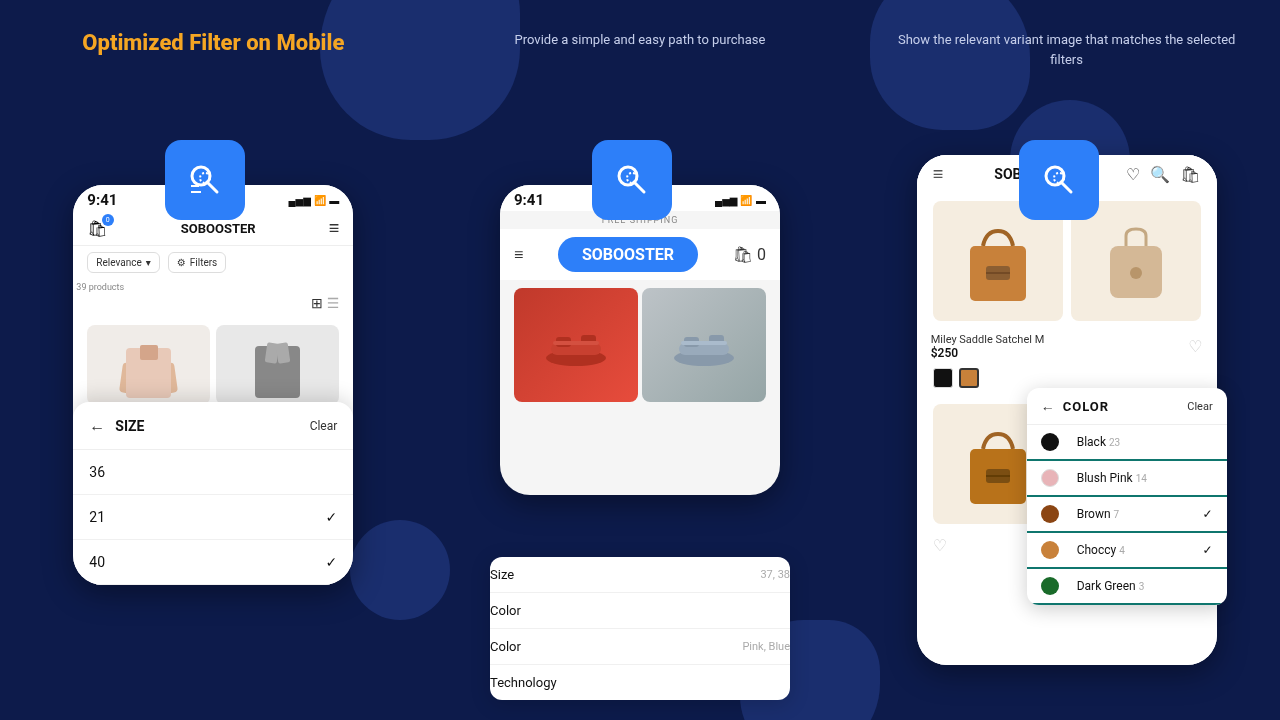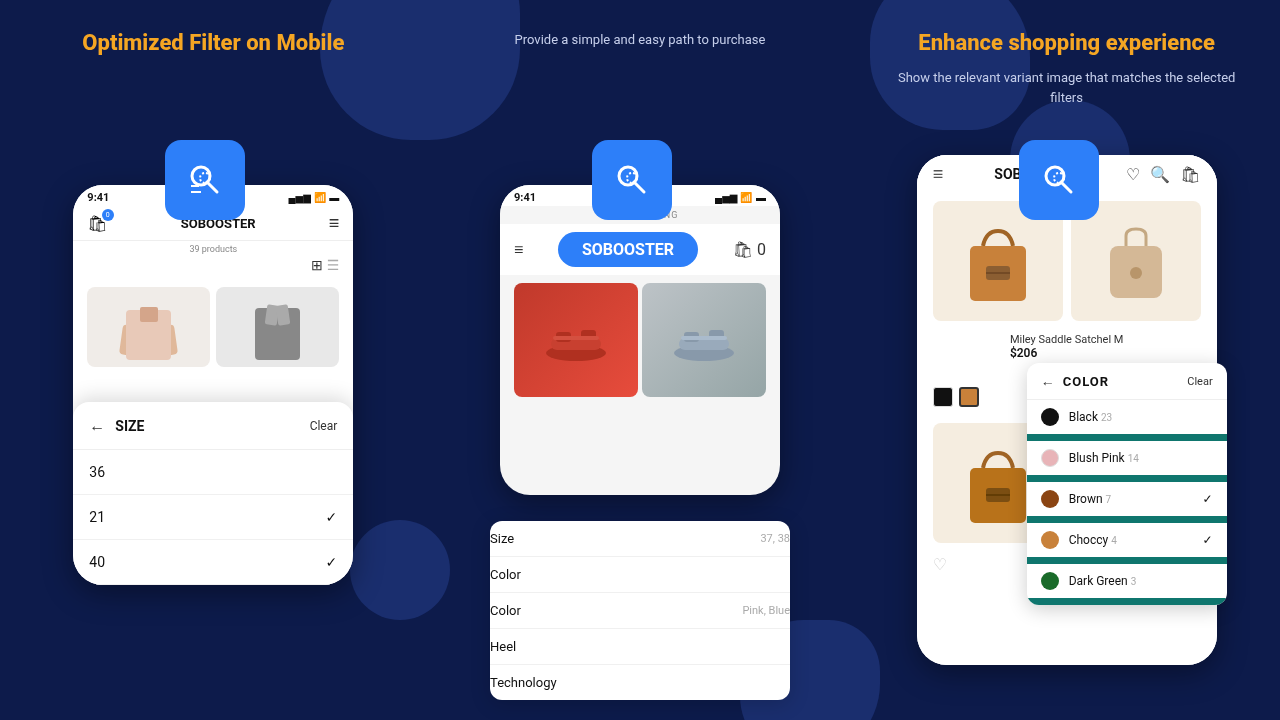--- a/index.html
+++ b/index.html
@@ -97,21 +97,21 @@
       transform: translateX(-50%);
     }
 
     .phone-status-bar {
       display: flex;
       justify-content: space-between;
       align-items: center;
       padding: 6px 14px 2px;
       background: white;
     }
-    .phone-time { font-size: 11px; font-weight: 700; color: #111; }
+    .phone-time { font-size: 15px; font-weight: 700; color: #111; }
     .phone-icons { display: flex; gap: 3px; align-items: center; font-size: 10px; color: #111; }
 
     
     .phone-nav {
       background: white;
       padding: 6px 14px;
       display: flex;
       align-items: center;
       justify-content: space-between;
       border-bottom: 1px solid #eee;
@@ -155,21 +155,21 @@
       background: white;
       border: 1px solid #ddd;
       border-radius: 6px;
       padding: 4px 8px;
       font-size: 10px;
       color: #333;
       display: flex;
       align-items: center;
       gap: 4px;
     }
-    .product-count { text-align: center; font-size: 9px; color: #888; padding: 3px; background: white; }
+    .product-count { font-size: 9px; color: #888; padding: 3px; background: white; }
     .view-icons { display: flex; gap: 4px; align-items: center; padding: 0 14px 6px; background: white; justify-content: flex-end; }
 
     .phone-products {
       display: flex;
       gap: 6px;
       padding: 8px 14px;
       background: white;
     }
     .product-thumb {
       flex: 1;
@@ -300,21 +300,20 @@
       background: #f5ede0;
       display: flex;
       align-items: center;
       justify-content: center;
       overflow: hidden;
     }
 
     .bag-info {
       background: white;
       padding: 6px 16px 4px;
-      flex-direction: column;
     }
     .bag-name { font-size: 11px; color: #333; }
     .bag-price { font-size: 12px; color: #111; font-weight: 600; }
 
     .bag-colors {
       background: white;
       padding: 4px 16px;
       display: flex;
       gap: 6px;
     }
@@ -353,22 +352,22 @@
       border-bottom: 1px solid #eee;
     }
     .color-header-left { display: flex; align-items: center; gap: 8px; }
     .color-back-icon { font-size: 14px; color: #333; }
     .color-title { font-size: 13px; font-weight: 700; color: #111; letter-spacing: 1px; }
     .color-clear { font-size: 11px; color: #333; }
     .color-item {
       display: flex;
       align-items: center;
       padding: 8px 14px;
-      gap: 10px;
-      border-bottom: 7px solid #0f766e;
+      gap: 18px;
+      border-bottom: 2px solid #0f766e;
     }
     .color-dot {
       width: 18px;
       height: 18px;
       border-radius: 50%;
       flex-shrink: 0;
     }
     .color-name { font-size: 12px; color: #111; flex: 1; }
     .color-check { font-size: 12px; color: #111; }
 
@@ -490,20 +489,30 @@
 
       <div class="phone-nav">
         <div class="cart-icon">
           🛍
           <div class="cart-badge">0</div>
         </div>
         <span class="phone-logo">SOBOOSTER</span>
         <span style="font-size:18px; color:#333;">≡</span>
       </div>
 
+      <div class="phone-filter-bar">
+        <div class="filter-select">
+          <span>Relevance</span>
+          <span>▾</span>
+        </div>
+        <div class="filter-btn">
+          <span>⚙</span>
+          <span>Filters</span>
+        </div>
+      </div>
       <div class="product-count">39 products</div>
       <div class="view-icons">
         <span style="font-size:14px; color:#333;">⊞</span>
         <span style="font-size:14px; color:#aaa;">☰</span>
       </div>
 
       <div class="phone-products">
         <div class="product-thumb">
           <div class="jacket-shape">
             <div class="jacket-sleeve-l"></div>
@@ -611,30 +620,26 @@
         <span class="size-card-value">37, 38</span>
       </div>
       <div class="size-card-row">
         <span class="size-card-label">Color</span>
       </div>
       <div class="size-card-row">
         <span class="size-card-label">Color</span>
         <span class="size-card-value">Pink, Blue</span>
       </div>
       <div class="size-card-row">
-        <span class="size-card-label">Heel</span>
-      </div>
-      <div class="size-card-row">
         <span class="size-card-label">Technology</span>
       </div>
     </div>
   </div>
 
   <div class="column col-3">
-    <h2 class="column-title">Enhance shopping experience</h2>
     <p class="column-desc">Show the relevant variant image that matches the selected filters</p>
 
     <div class="icon-badge">
       <svg viewBox="0 0 44 44" fill="none">
         <circle cx="18" cy="18" r="9" stroke="white" stroke-width="3"></circle>
         <line x1="24" y1="24" x2="34" y2="34" stroke="white" stroke-width="3" stroke-linecap="round"></line>
         <circle cx="22" cy="20" r="5" stroke="white" stroke-width="2" stroke-dasharray="2 2"></circle>
       </svg>
     </div>
 
@@ -668,21 +673,21 @@
               <path d="M30 35 L30 25 Q30 18 40 18 Q50 18 50 25 L50 35" fill="none" stroke="#c4a882" stroke-width="3"></path>
               <rect x="14" y="35" width="52" height="52" rx="8" fill="#d4b896"></rect>
               <circle cx="40" cy="62" r="6" fill="#b8956a"></circle>
             </svg>
           </div>
         </div>
 
         <div class="bag-info" style="display:flex; justify-content:space-between; align-items:center; padding:4px 14px;">
           <div>
             <div class="bag-name">Miley Saddle Satchel M</div>
-            <div class="bag-price">$206</div>
+            <div class="bag-price">$250</div>
           </div>
           <span style="font-size:16px; color:#ccc;">♡</span>
         </div>
 
         <div class="bag-colors">
           <div class="color-swatch" style="background:#111;"></div>
           <div class="color-swatch" style="background:#c8813a; border:2px solid #333;"></div>
         </div>
 
         <div class="bags-grid" style="margin-top:4px;">

